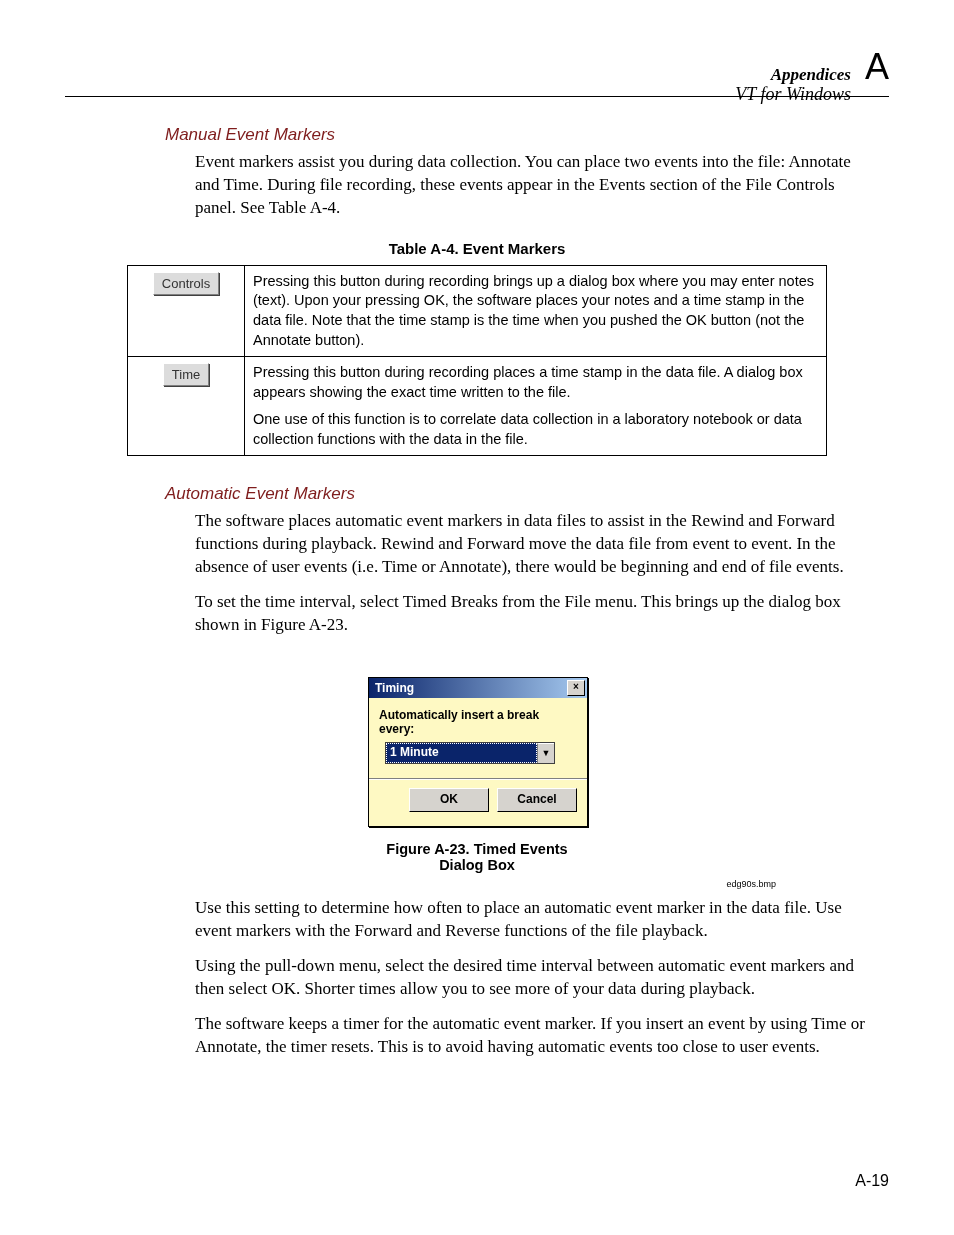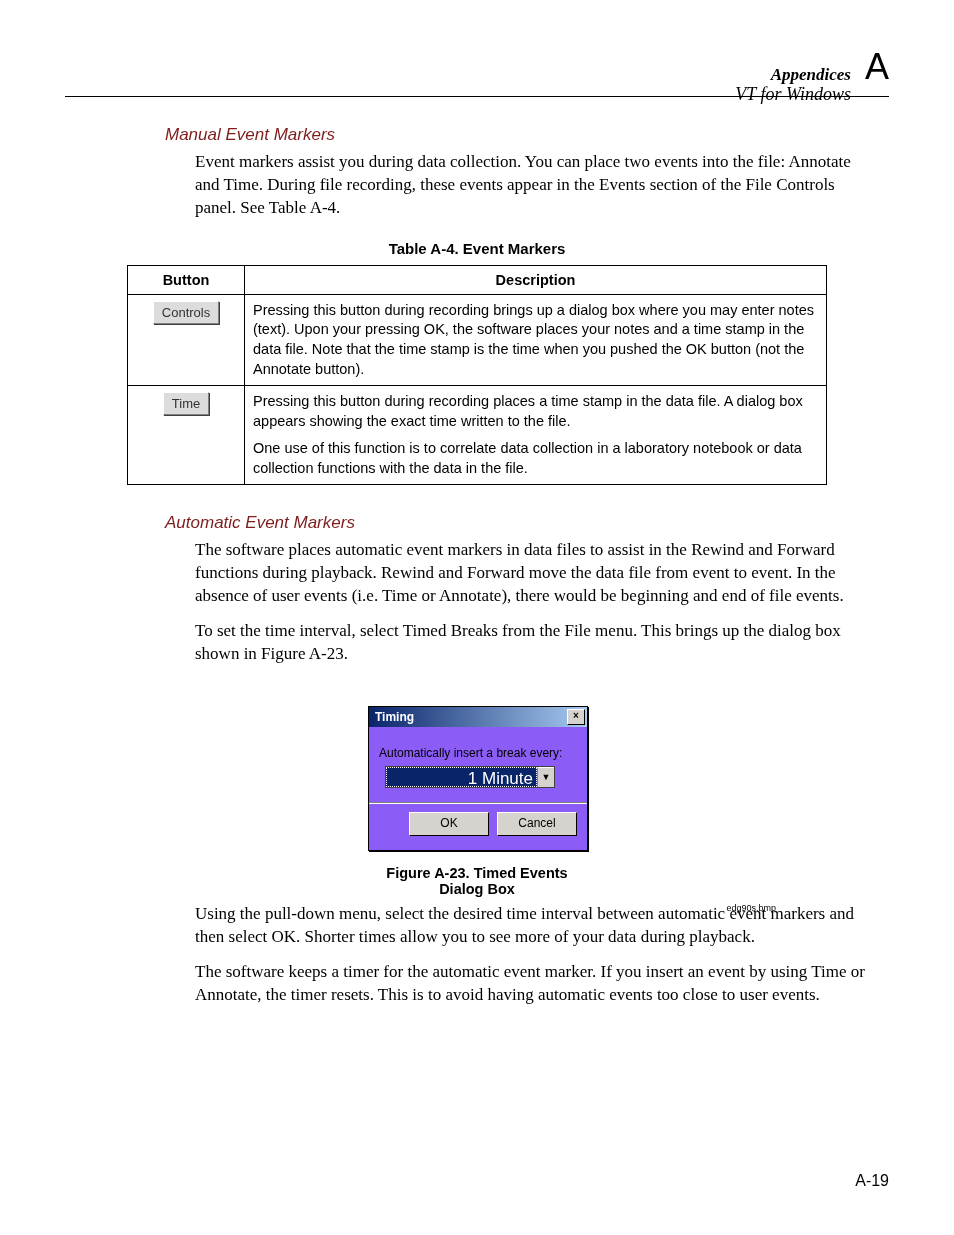--- a/index.html
+++ b/index.html
@@ -112,21 +112,21 @@
   }
 
   
   .fig-wrap {
     margin: 40px auto 6px auto;
     width: 218px;
     position: relative;
   }
   .dlg {
     width: 218px;
-    background: #8b5cf6;
+    background: #fef9c3;
     border: 1px solid #000;
     box-shadow: 1px 1px 0 #000;
     font-family: "MS Sans Serif", Tahoma, Arial, sans-serif;
     font-size: 12px;
   }
   .dlg-title {
     display: flex;
     align-items: center;
     justify-content: space-between;
     height: 20px;
@@ -142,40 +142,40 @@
     border: 1px solid #000;
     border-top-color: #fff;
     border-left-color: #fff;
     color: #000;
     font-weight: bold;
     font-size: 10px;
     line-height: 12px;
     text-align: center;
   }
   .dlg-body {
-    padding: 19px 10px 8px 10px;
+    padding: 10px 10px 8px 10px;
+    font-weight: bold;
   }
   .dlg-label { margin-bottom: 6px; }
   .combo {
     display: flex;
     width: 168px;
     margin: 0 0 0 6px;
     border: 1px solid #404040;
     background: #fff;
     height: 20px;
   }
   .combo-val {
     flex: 1;
     background: #0a246a;
     color: #fff;
     padding: 2px 4px;
     outline: 1px dotted #fff;
     outline-offset: -1px;
-    font-size: 17px;
-    text-align: right;
+    font-size: 12px;
   }
   .combo-btn {
     width: 16px;
     background: #d6d3ce;
     border-left: 1px solid #808080;
     border-top: 1px solid #fff;
     text-align: center;
     line-height: 18px;
     font-size: 9px;
   }
@@ -240,24 +240,20 @@
     <div class="hdr-letter">A</div>
   </div>
 
   <div class="sect-h">Manual Event Markers</div>
   <p class="body-p">Event markers assist you during data collection. You can place two events into the file: Annotate and Time. During file recording, these events appear in the Events section of the File Controls panel. See Table A-4.</p>
 
   <div class="tbl-cap">Table A-4. Event Markers</div>
 
   <table class="markers">
     <tbody>
-        <tr>
-      <th class="btn-cell">Button</th>
-      <th>Description</th>
-    </tr>
     <tr>
       <td class="btn-cell">
         <span class="winbtn">Controls</span>
       </td>
       <td>
         <p class="desc-p">Pressing this button during recording brings up a dialog box where you may enter notes (text). Upon your pressing OK, the software places your notes and a time stamp in the data file. Note that the time stamp is the time when you pushed the OK button (not the Annotate button).</p>
       </td>
     </tr>
     <tr>
       <td class="btn-cell">
@@ -291,18 +287,19 @@
         <div class="dlg-btn-row">
           <div class="dlg-btn">OK</div>
           <div class="dlg-btn">Cancel</div>
         </div>
       </div>
     </div>
     <div class="fig-file">edg90s.bmp</div>
     <div class="fig-cap">Figure A-23. Timed Events Dialog Box</div>
   </div>
 
+  <p class="body-p" style="margin-top:24px;">Use this setting to determine how often to place an automatic event marker in the data file. Use event markers with the Forward and Reverse functions of the file playback.</p>
   <p class="body-p">Using the pull-down menu, select the desired time interval between automatic event markers and then select OK. Shorter times allow you to see more of your data during playback.</p>
   <p class="body-p">The software keeps a timer for the automatic event marker. If you insert an event by using Time or Annotate, the timer resets. This is to avoid having automatic events too close to user events.</p>
 
   <div class="pgnum">A-19</div>
 
 </div>
 
 </body></html>

